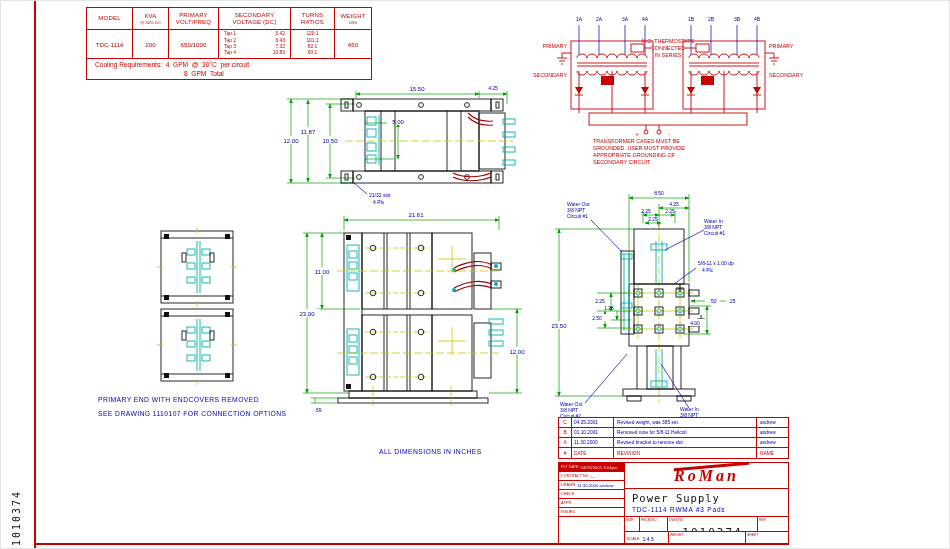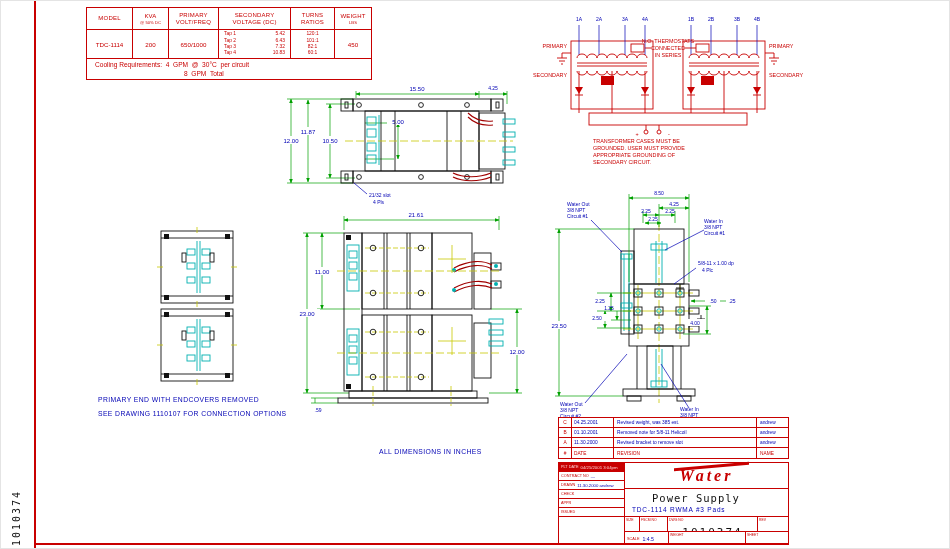--- a/index.html
+++ b/index.html
@@ -86,21 +86,21 @@
   .tlrow.hl .val{color:#ffd2d2;}
   .tlfill{flex:1;}
   .tb-right{flex:1;display:flex;flex-direction:column;}
   .logo-box{height:26px;border-bottom:1px solid var(--red);position:relative;
             display:flex;align-items:center;justify-content:center;}
   .logo{font-family:"Liberation Serif",serif;font-weight:bold;font-style:italic;
         font-size:16px;color:var(--red);letter-spacing:3px;}
   .logo-roof{position:absolute;top:2px;left:30%;width:46%;height:2.5px;background:var(--red);transform:skewY(-5deg);}
   .tbtext{height:28px;border-bottom:1px solid var(--red);}
   .product{font-family:"DejaVu Sans Mono",monospace;font-size:10.5px;color:#111;
-           padding:3px 0 0 7px;letter-spacing:1px;margin-left:20px;}
+           padding:3px 0 0 7px;letter-spacing:1px;}
   .subtitle{font-size:6.5px;color:var(--blue);padding:2px 0 0 7px;letter-spacing:0.8px;}
   .tbg1{height:15px;display:flex;border-bottom:1px solid var(--red);}
   .tbcell{border-right:1px solid var(--red);position:relative;padding-top:5px;text-align:center;overflow:hidden;}
   .tbcell:last-child{border-right:none;}
   .tlabel{position:absolute;top:1px;left:1px;font-size:3.4px;color:var(--red);white-space:nowrap;}
   .size-c{width:15px;}.fscm-c{width:28px;}.dwg-c{flex:1;}.rev-c{width:30px;}
   .dwg-no{font-family:"DejaVu Sans Mono",monospace;font-size:11px;color:#111;letter-spacing:2px;line-height:9px;}
   .tbg2{flex:1;display:flex;}
   .tbg2 .tbcell{padding-top:2px;text-align:left;padding-left:2px;}
   .scale-c{width:44px;display:flex;align-items:center;gap:3px;}
@@ -644,21 +644,21 @@
         <span>APPR</span>
       </div>
       <div class="tlrow">
         <span>ISSUED</span>
       </div>
       <div class="tlfill"></div>
     </div>
     <div class="tb-right">
       <div class="logo-box">
         <div class="logo-roof"></div>
-        <div class="logo">Water</div>
+        <div class="logo">RoMan</div>
       </div>
       <div class="tbtext">
         <div class="product">Power Supply</div>
         <div class="subtitle">TDC-1114 RWMA #3 Pads</div>
       </div>
       <div class="tbg1">
         <div class="tbcell size-c">
           <span class="tlabel">SIZE</span>
 
         </div>

